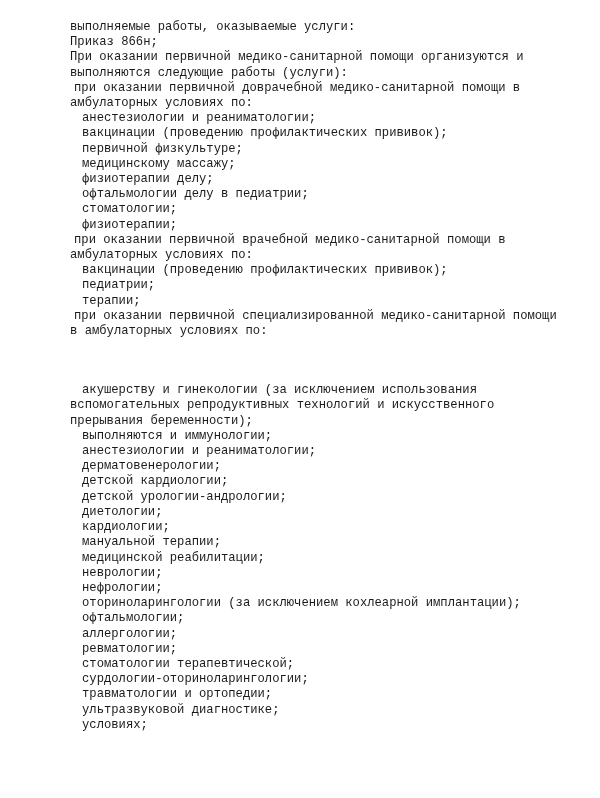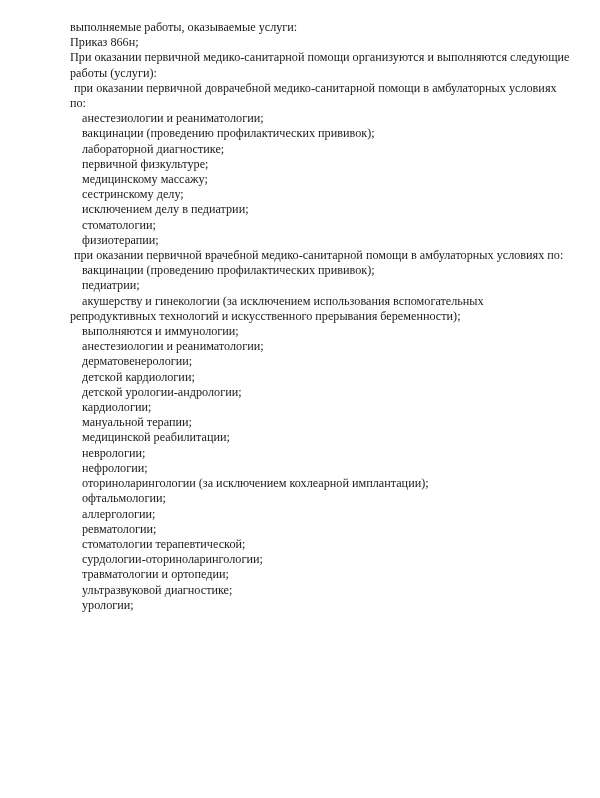--- a/index.html
+++ b/index.html
@@ -1,69 +1,71 @@
 <!DOCTYPE html>
 <html><head>
 <meta charset="utf-8">
 <style>
   html, body { margin: 0; padding: 0; background: #ffffff; }
   body { width: 600px; height: 798px; overflow: hidden; position: relative; }
   .page {
     position: absolute; left: 70px; top: 20px; width: 500px;
-    font-family: Liberation Serif, serif;
+    font-family: Liberation Mono, monospace;
     font-size: 12.2px; line-height: 15.2px; color: #1a1a1a;
   }
   .line { white-space: pre-wrap; margin: 0; }
   .l0 { padding-left: 0; }
   .l2 { padding-left: 12px; }
-  .hang { text-indent: 12px; padding-left: 0; }
+  .hang { text-indent: 12px; padding-left: 0; margin-top: 44px; }
   .hang1 { text-indent: 4px; padding-left: 0; }
 </style>
 </head>
 <body>
 
 <div class="page">
   <p class="line l0">выполняемые работы, оказываемые услуги:</p>
   <p class="line l0">Приказ 866н;</p>
   <p class="line l0">При оказании первичной медико-санитарной помощи организуются и выполняются следующие работы (услуги):</p>
 
   <div>
     <p class="line hang1">при оказании первичной доврачебной медико-санитарной помощи в амбулаторных условиях по:</p>
     <p class="line l2">анестезиологии и реаниматологии;</p>
     <p class="line l2">вакцинации (проведению профилактических прививок);</p>
-    <p class="line l2">лабораторной диагностике;</p>
     <p class="line l2">первичной физкультуре;</p>
     <p class="line l2">медицинскому массажу;</p>
-    <p class="line l2">сестринскому делу;</p>
-    <p class="line l2">исключением делу в педиатрии;</p>
+    <p class="line l2">физиотерапии делу;</p>
+    <p class="line l2">офтальмологии делу в педиатрии;</p>
     <p class="line l2">стоматологии;</p>
     <p class="line l2">физиотерапии;</p>
   </div>
 
   <div>
     <p class="line hang1">при оказании первичной врачебной медико-санитарной помощи в амбулаторных условиях по:</p>
     <p class="line l2">вакцинации (проведению профилактических прививок);</p>
     <p class="line l2">педиатрии;</p>
+    <p class="line l2">терапии;</p>
   </div>
 
   <div>
+    <p class="line hang1">при оказании первичной специализированной медико-санитарной помощи в амбулаторных условиях по:</p>
     <p class="line hang">акушерству и гинекологии (за исключением использования вспомогательных репродуктивных технологий и искусственного прерывания беременности);</p>
     <p class="line l2">выполняются и иммунологии;</p>
     <p class="line l2">анестезиологии и реаниматологии;</p>
     <p class="line l2">дерматовенерологии;</p>
     <p class="line l2">детской кардиологии;</p>
     <p class="line l2">детской урологии-андрологии;</p>
+    <p class="line l2">диетологии;</p>
     <p class="line l2">кардиологии;</p>
     <p class="line l2">мануальной терапии;</p>
     <p class="line l2">медицинской реабилитации;</p>
     <p class="line l2">неврологии;</p>
     <p class="line l2">нефрологии;</p>
     <p class="line l2">оториноларингологии (за исключением кохлеарной имплантации);</p>
     <p class="line l2">офтальмологии;</p>
     <p class="line l2">аллергологии;</p>
     <p class="line l2">ревматологии;</p>
     <p class="line l2">стоматологии терапевтической;</p>
     <p class="line l2">сурдологии-оториноларингологии;</p>
     <p class="line l2">травматологии и ортопедии;</p>
     <p class="line l2">ультразвуковой диагностике;</p>
-    <p class="line l2">урологии;</p>
+    <p class="line l2">условиях;</p>
   </div>
 </div>
 
 </body></html>

